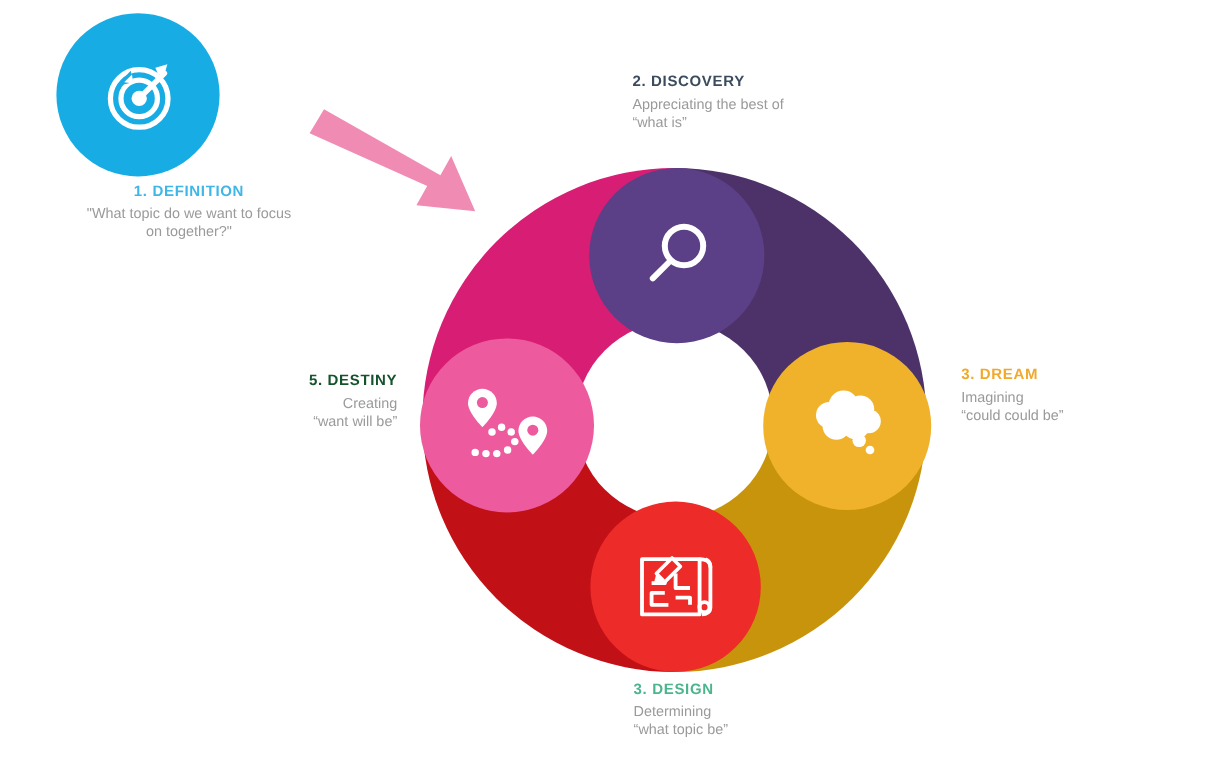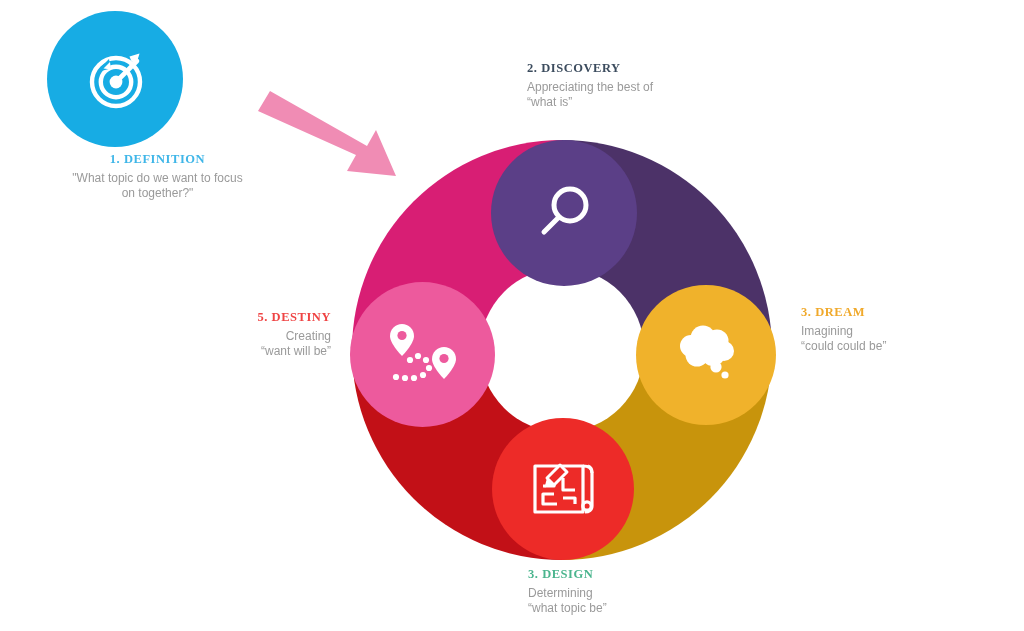--- a/index.html
+++ b/index.html
@@ -49,35 +49,34 @@
     padding-left: 40px;
   }
 
   
   .cap-title {
     font-size: 12.5px;
     font-weight: bold;
     letter-spacing: 0.55px;
     margin: 0 0 3px 0;
     line-height: 1.25;
-    font-family: Liberation Serif, serif;
   }
   .cap-line {
     font-size: 12px;
     color: #9A9A9A;
     line-height: 1.30;
     margin: 0;
     font-weight: normal;
   }
 
   .title-blue   { color: #3FB6E8; }
   .title-purple { color: #3C4C5E; }
   .title-gold   { color: #F0A92B; }
   .title-green  { color: #4BB58E; }
-  .title-slate  { color: #ef4444; }
+  .title-slate  { color: #14532d; }
 
   
   .flow-arrow {
     position: absolute;
     left: 255px;
     top: 88px;
     width: 152px;
     height: 100px;
   }
 

